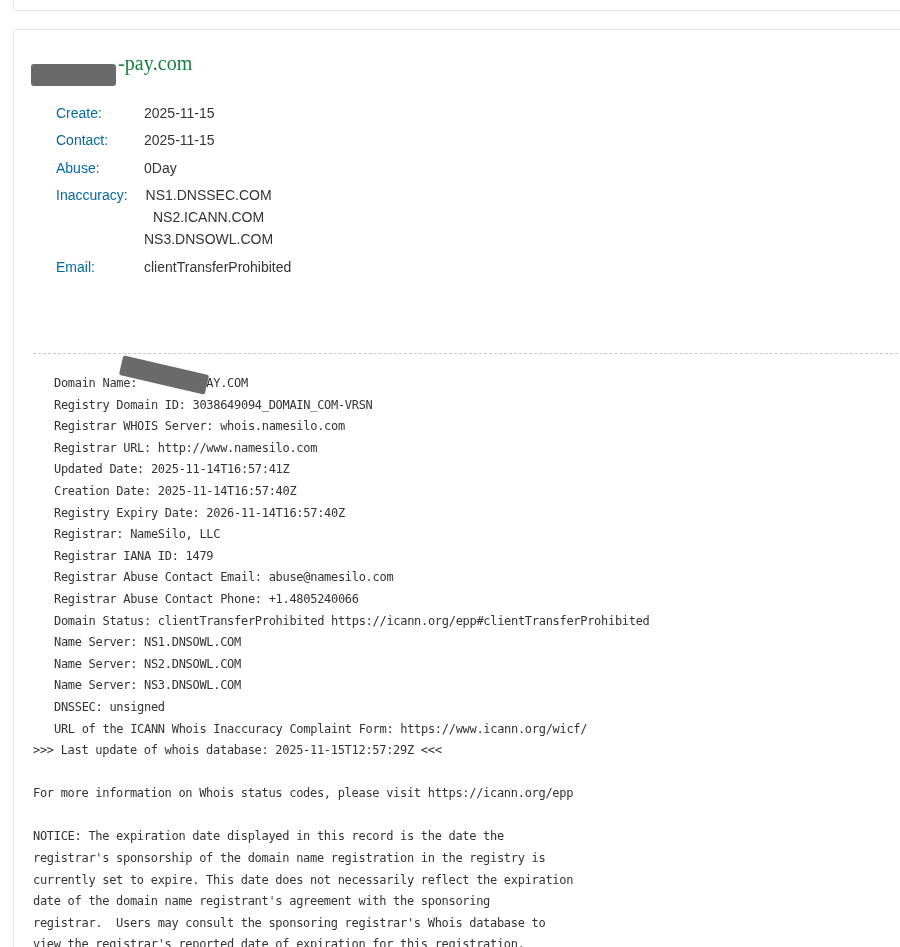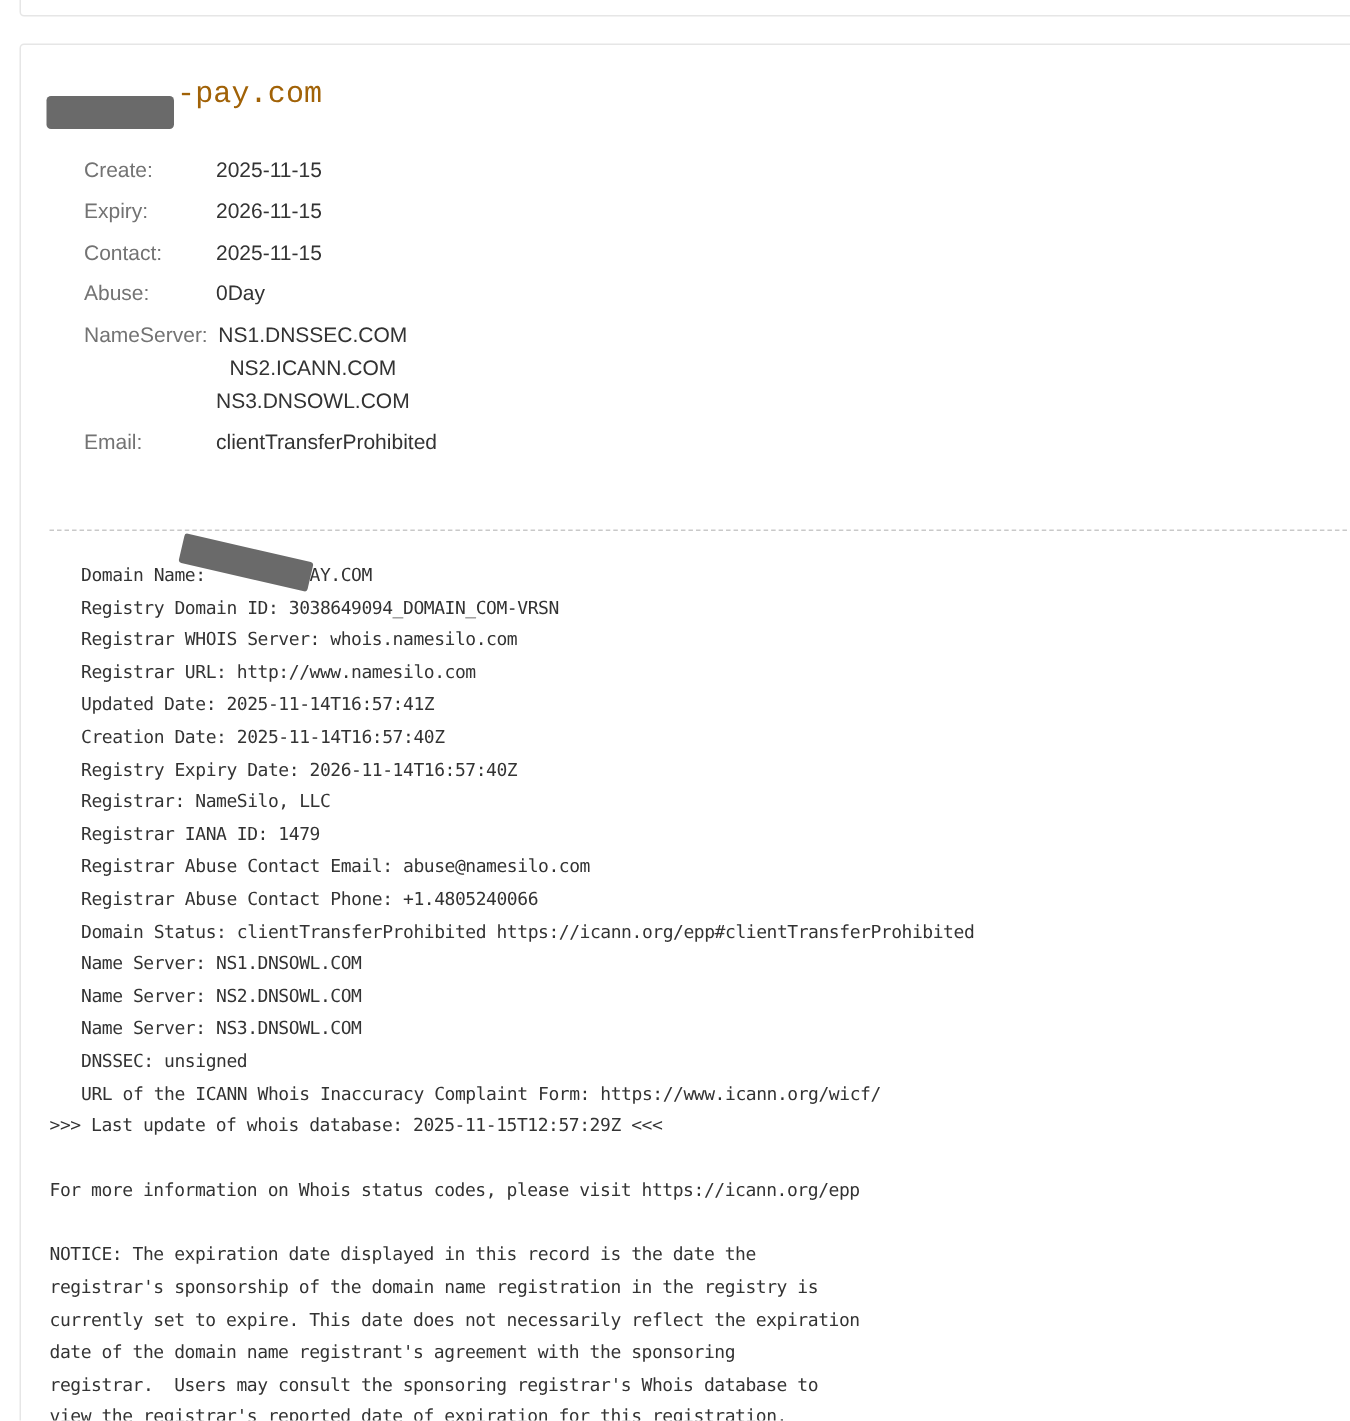--- a/index.html
+++ b/index.html
@@ -13,31 +13,31 @@
   .card-top {
     position:absolute; left:13px; top:-10px; width:900px; height:19px;
     border:1px solid #e6e6e6; border-radius:3px; background:#fff;
   }
   .card {
     position:absolute; left:13px; top:29px; width:900px; height:1000px;
     border:1px solid #e6e6e6; border-radius:3px; background:#fff;
   }
   .domain-title {
     position:absolute; left:19px; top:22px;
-    font-size:20px; color:#a16207; font-family:Liberation Mono, monospace;
+    font-size:20px; color:#15803d; font-family:Liberation Serif, serif;
     letter-spacing:0.1px;
   }
   .redact {
     position:absolute; background:#6a6a6a; border-radius:3px;
   }
   .r1 { left:17px; top:34px; width:85px; height:22px; }
   .r2 { left:106px; top:335px; width:88px; height:20px; transform:rotate(13deg); border-radius:2px; }
   .info { position:absolute; left:42px; top:72px; font-size:14px; font-family:"Liberation Sans", sans-serif; }
   .row { display:flex; line-height:22px; margin-bottom:5.4px; }
-  .row .lbl { width:88px; color:#737373; }
+  .row .lbl { width:88px; color:#0369a1; }
   .row .val { color:#333;text-align:center; }
   .ns-list .val div { line-height:22px; }
   .status { color:#c12b2b; }
   .divider {
     position:absolute; left:19px; top:323px; width:880px;
     border-top:1px dashed #c9c9c9;
   }
   .raw {
     position:absolute; left:19px; top:343px; width:870px;
     font-family:"DejaVu Sans Mono", monospace; font-size:12px;
@@ -56,33 +56,29 @@
     <span style="display:inline-block;width:85px;"></span><span>-pay.com</span>
   </div>
   <div class="redact r1"></div>
 
   <div class="info">
     <div class="row">
       <span class="lbl">Create:</span>
       <span class="val">2025-11-15</span>
     </div>
     <div class="row">
-      <span class="lbl">Expiry:</span>
-      <span class="val">2026-11-15</span>
-    </div>
-    <div class="row">
       <span class="lbl">Contact:</span>
       <span class="val">2025-11-15</span>
     </div>
     <div class="row">
       <span class="lbl">Abuse:</span>
       <span class="val">0Day</span>
     </div>
     <div class="row ns-list">
-      <span class="lbl">NameServer:</span>
+      <span class="lbl">Inaccuracy:</span>
       <span class="val">
         <div>NS1.DNSSEC.COM</div>
         <div>NS2.ICANN.COM</div>
         <div>NS3.DNSOWL.COM</div>
       </span>
     </div>
     <div class="row">
       <span class="lbl">Email:</span>
       <span class="val status">clientTransferProhibited</span>
     </div>

